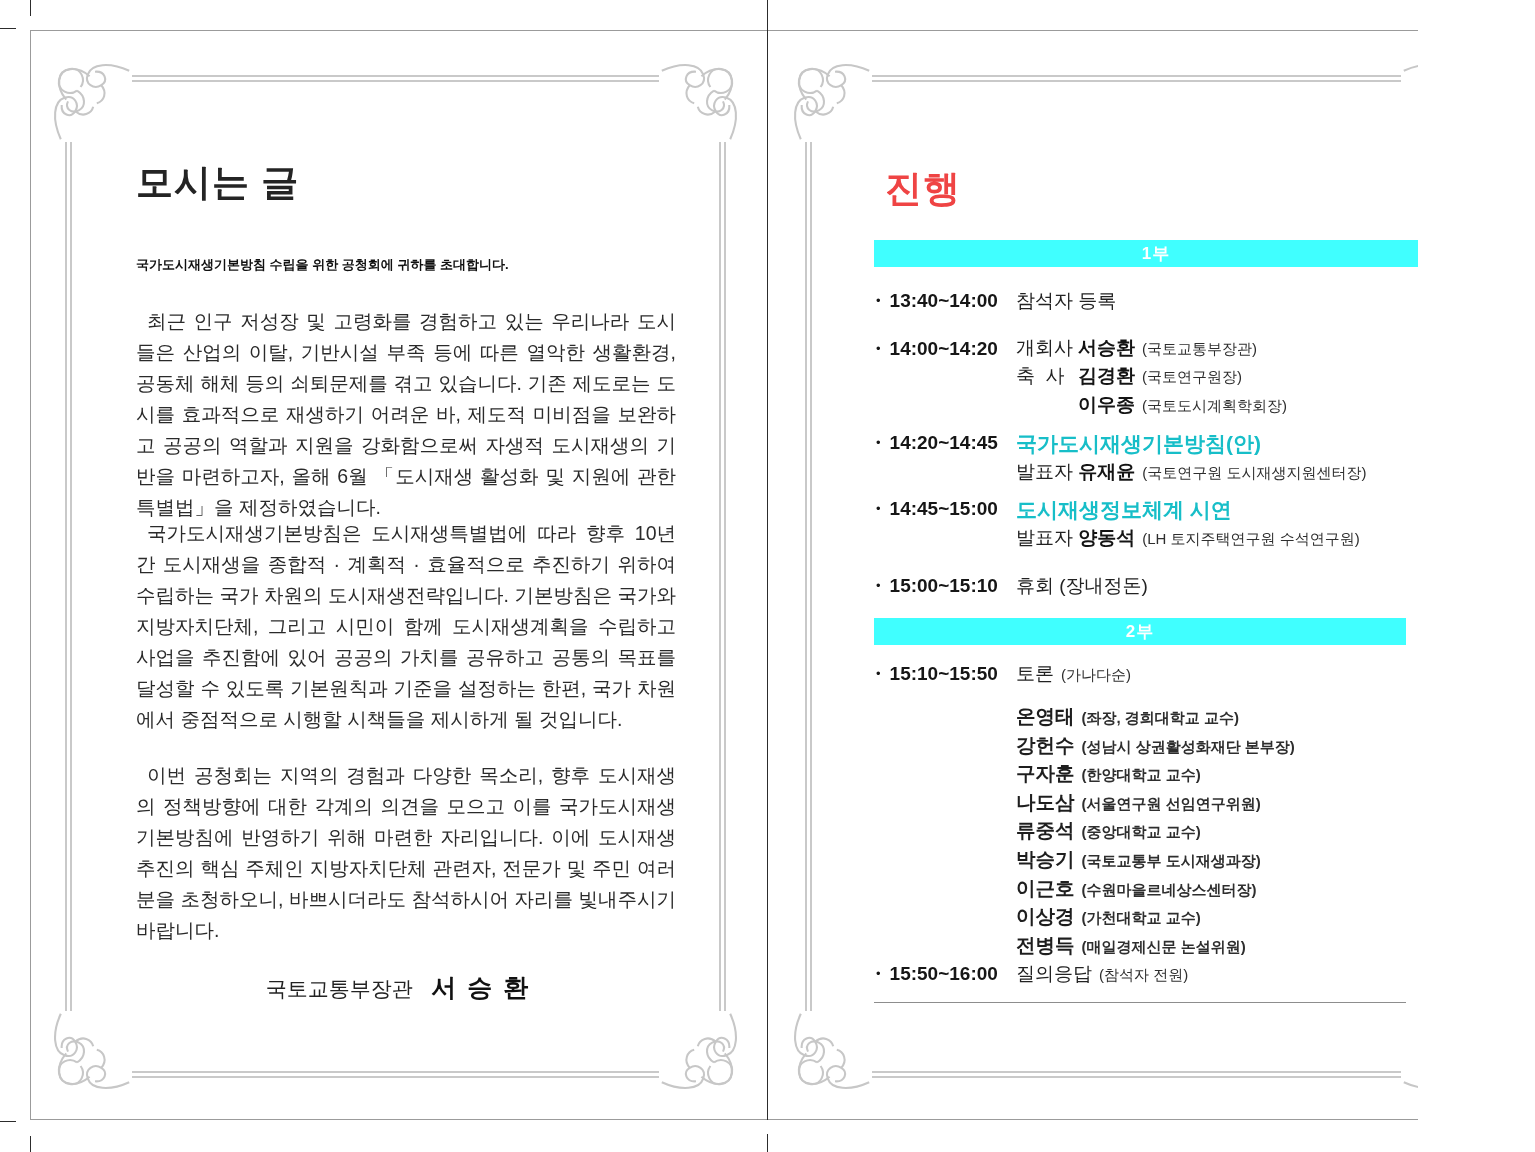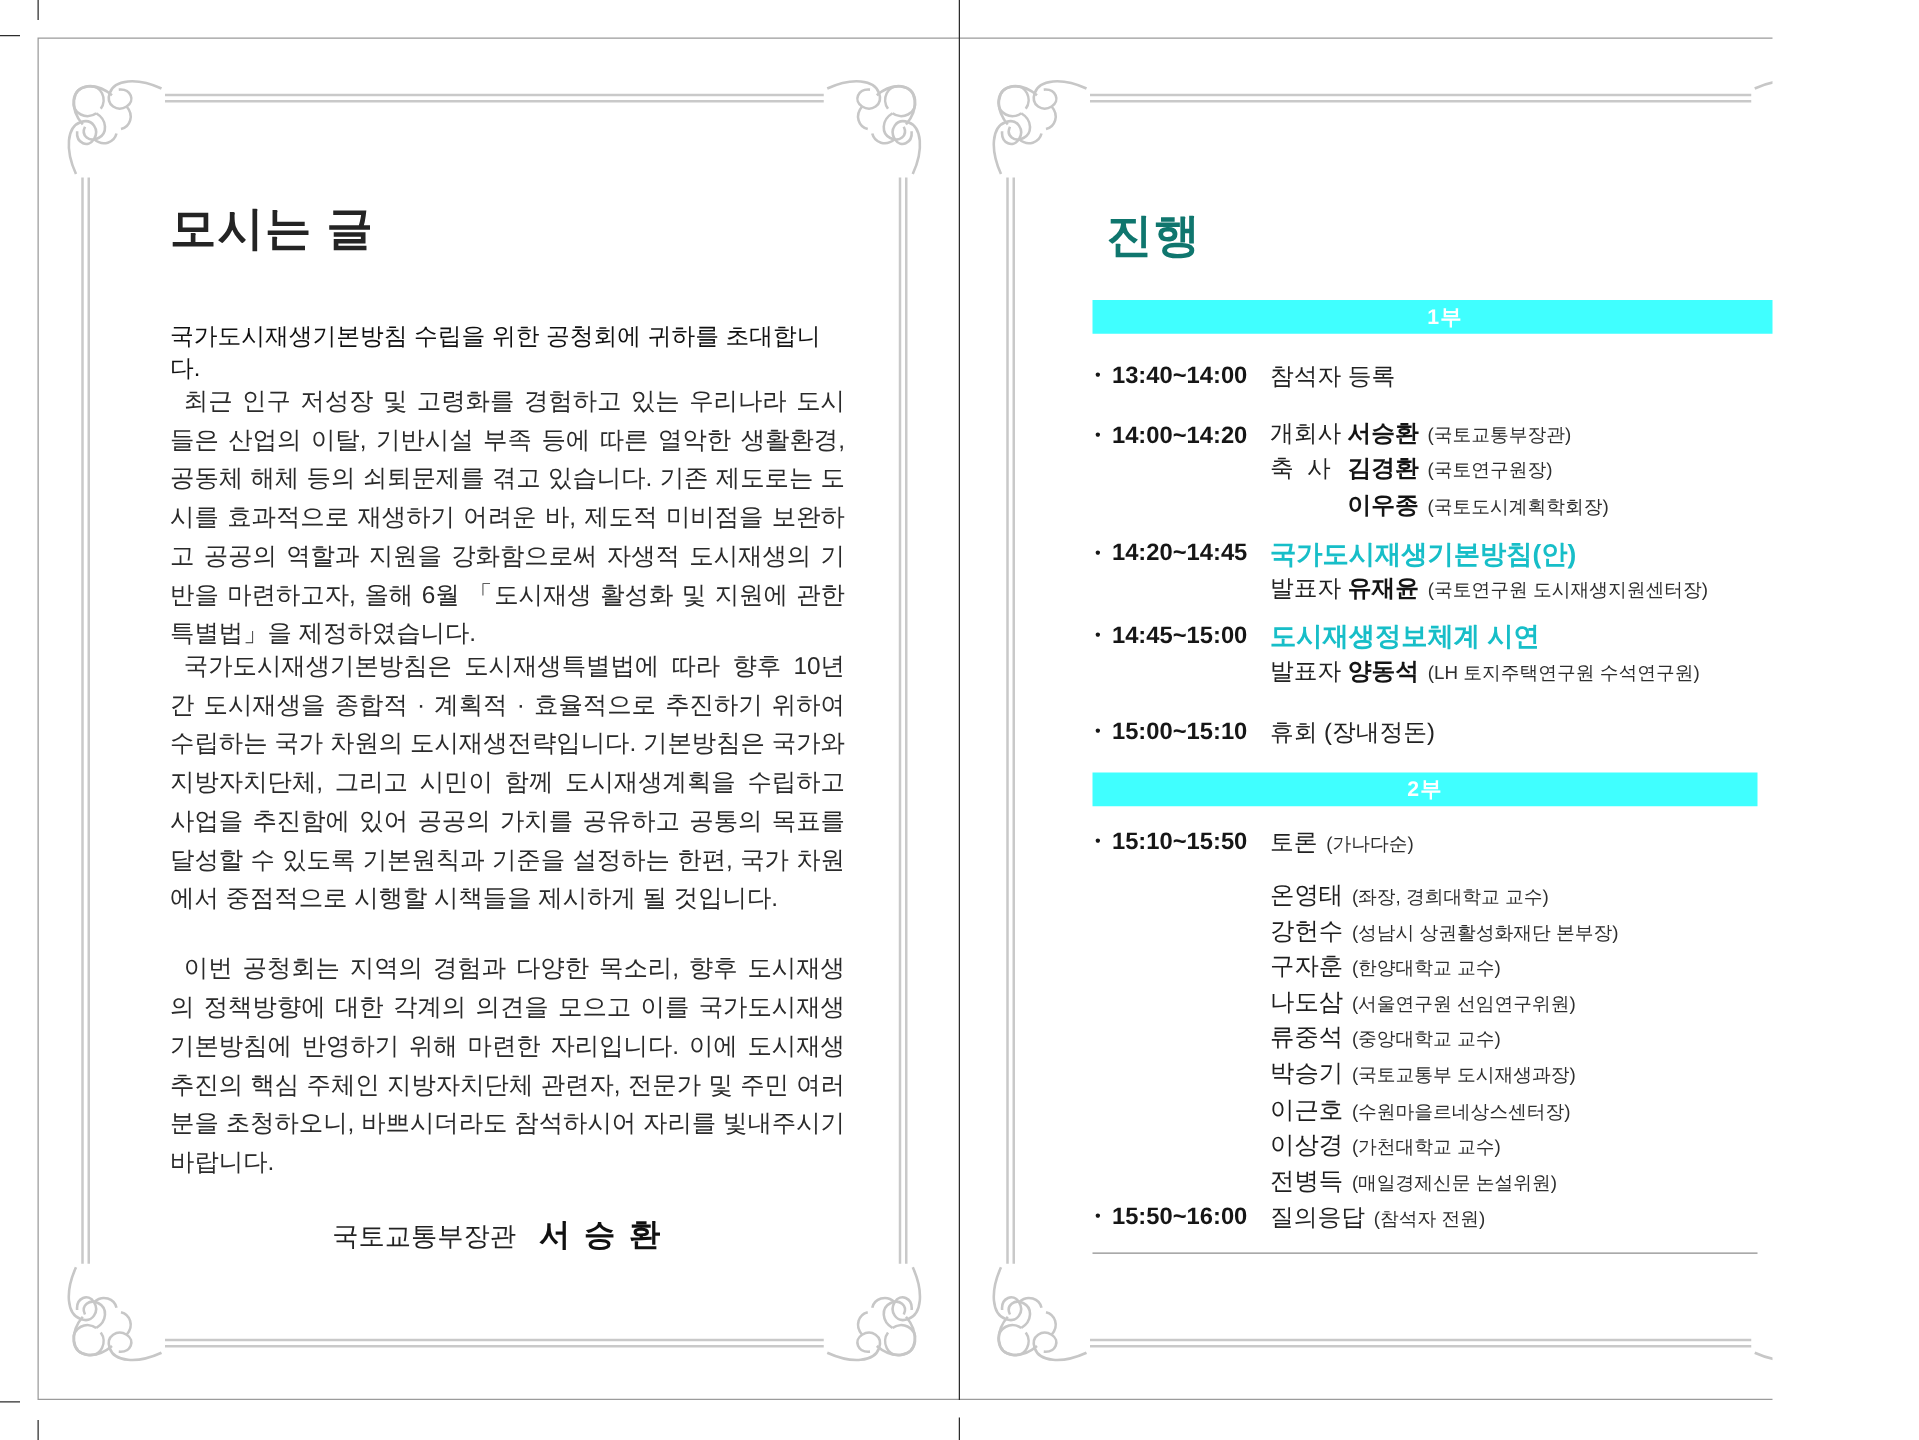--- a/index.html
+++ b/index.html
@@ -38,45 +38,45 @@
   .fl-left   { left:-3px;   top:64px;  bottom:64px; width:7px;  border-left:2px solid #c9c9c9; border-right:2px solid #c9c9c9; }
   .fl-right  { right:-3px;  top:64px;  bottom:64px; width:7px;  border-left:2px solid #c9c9c9; border-right:2px solid #c9c9c9; }
   .orn { position:absolute; width:90px; height:90px; }
   .orn-tl { top:-18px; left:-18px; }
   .orn-tr { top:-18px; right:-18px; transform:scaleX(-1); }
   .orn-bl { bottom:-18px; left:-18px; transform:scaleY(-1); }
   .orn-br { bottom:-18px; right:-18px; transform:scale(-1,-1); }
 
   
   .inv-title { position:absolute; left:106px; top:128px; font-size:37px; font-weight:bold; letter-spacing:1px; color:#242424; }
-  .inv-intro { position:absolute; left:106px; top:226px; width:540px; font-size:19px; font-weight:normal; color:#101010; }
+  .inv-intro { position:absolute; left:106px; top:226px; width:540px; font-size:13px; font-weight:bold; color:#101010; }
   .inv-p { position:absolute; left:106px; width:540px; font-size:19.5px; line-height:31px;
            text-align:justify; text-indent:11px; color:#2a2a2a; word-break:break-all; }
   .inv-p1 { top:276px; } .inv-p2 { top:488px; } .inv-p3 { top:730px; }
   .inv-sign { position:absolute; left:106px; top:941px; width:524px; text-align:center; white-space:nowrap; }
   .sign-title { font-size:21px; color:#222; }
   .sign-name  { font-size:25px; font-weight:bold; letter-spacing:2px; margin-left:14px; color:#111; }
 
   
-  .prog-title { position:absolute; left:117px; top:134px; font-size:37px; font-weight:bold; letter-spacing:1px; color:#0f766e; }
+  .prog-title { position:absolute; left:117px; top:134px; font-size:37px; font-weight:bold; letter-spacing:1px; color:#ef4444; }
   .banner { position:absolute; left:106px; width:532px; height:27px; background:#40ffff; color:#ffffff;
             font-size:17px; font-weight:600; letter-spacing:1px;
             display:flex; align-items:center; justify-content:center; }
   .banner-1 { top:210px;padding-left:16px; } .banner-2 { top:588px; }
 
   .row-time { position:absolute; left:108px; font-size:19px; font-weight:bold; color:#161616; white-space:nowrap; }
   .bullet { font-size:13px; margin-right:9px; vertical-align:2px; font-weight:normal; }
   .row-block { position:absolute; left:248px; font-size:19px; color:#222; white-space:nowrap; }
   .rb-lines { line-height:27.3px; }
   .role { display:inline-block; min-width:58px; white-space:pre; margin-right:4px; }
   .name-b { font-weight:bold; color:#141414; }
   .affil { font-size:15px; color:#2e2e2e; margin-left:7px; }
   .cyan-head { color:#17bec8; font-weight:bold; font-size:21px; line-height:28px; }
   .sub-line { margin-top:2px; line-height:24px; }
-  .panel-list { line-height:26.6px; }
+  .panel-list { line-height:26.6px;font-weight:bold; }
   .panel-name { font-size:19.5px; color:#1e1e1e; }
   .end-rule { position:absolute; left:106px; top:972px; width:532px; height:1px; background:#8d8d8d; }
 </style>
 </head>
 <body>
 
 <div class="canvas">
 
   <svg width="0" height="0" style="position:absolute" aria-hidden="true">
     <defs>

